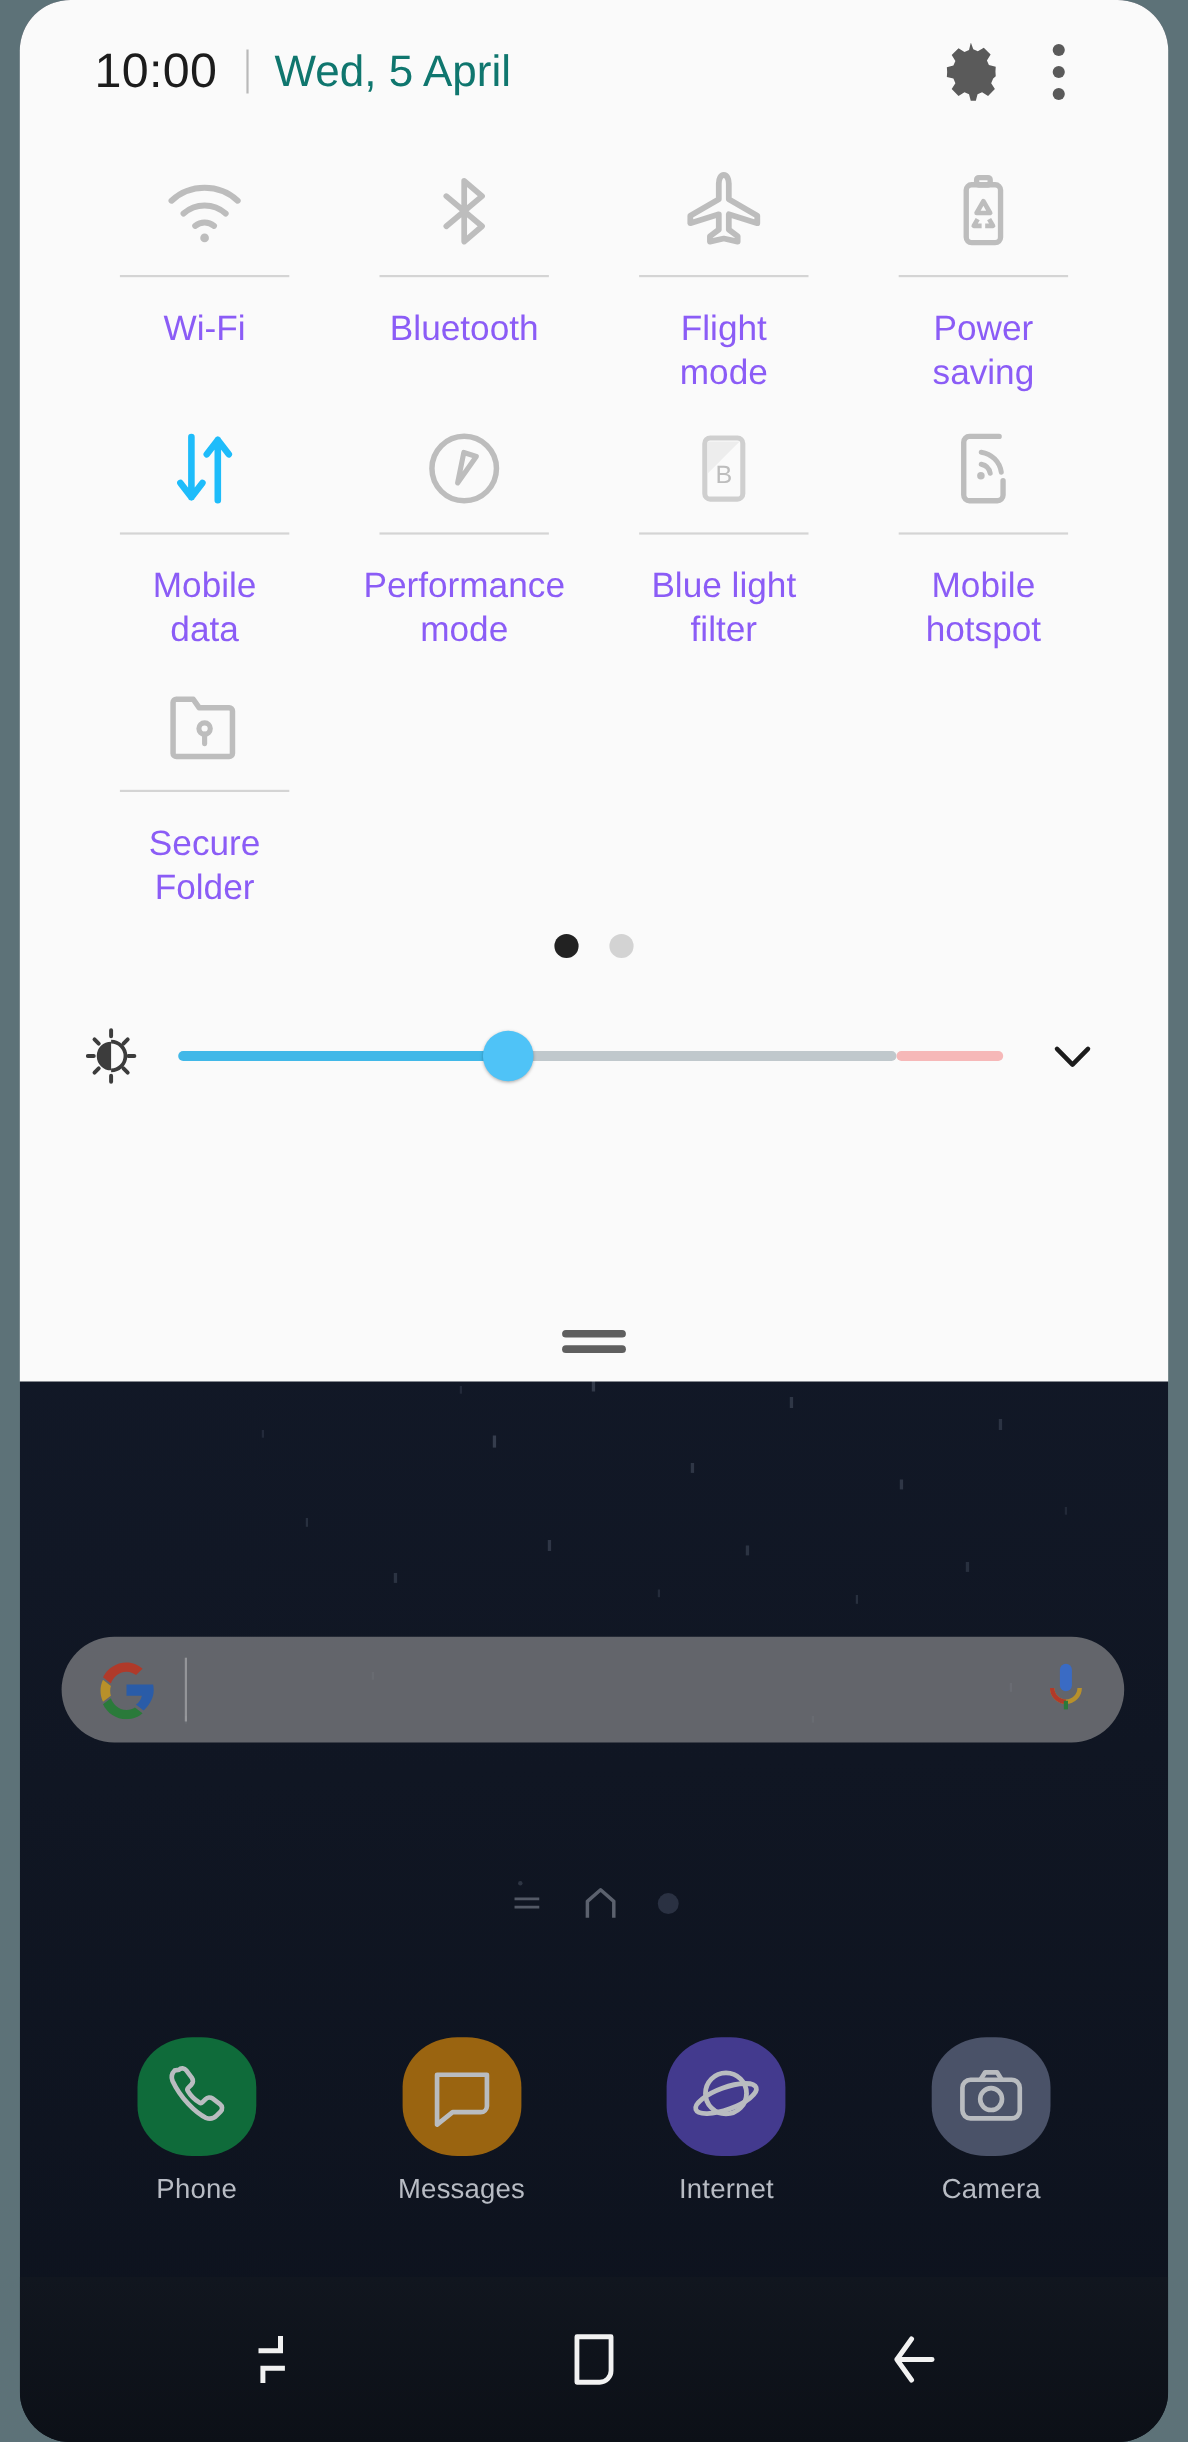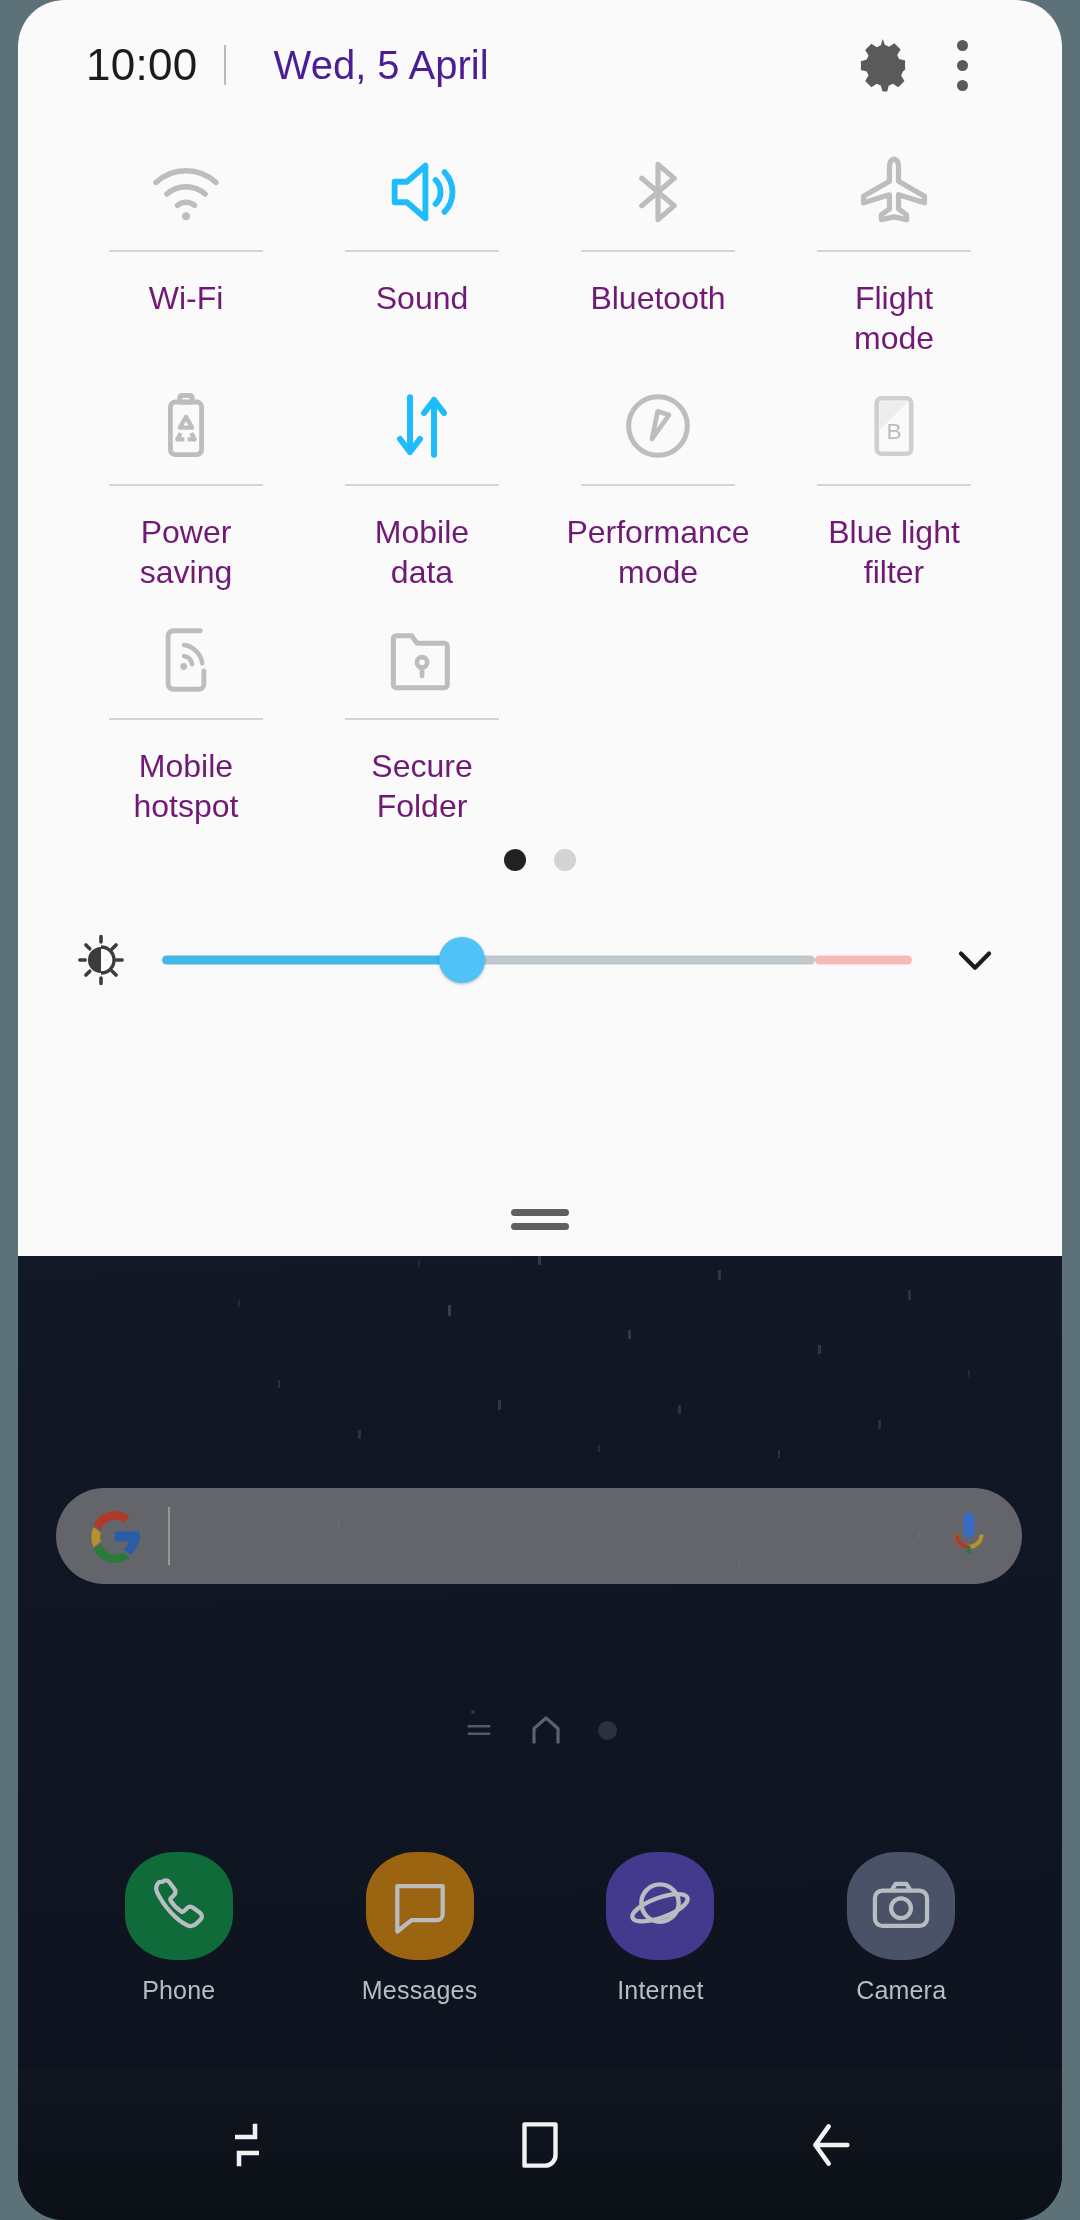--- a/index.html
+++ b/index.html
@@ -85,21 +85,21 @@
     border-radius:46px 46px 0 0;
     overflow:hidden;
   }
 
   
   #qs-header {
     height:130px; display:flex; align-items:center; padding:0 16px 0 68px;
   }
   #clock { font-size:44px; color:#1c1c1c; font-weight:400; letter-spacing:.3px; }
   #header-sep { width:2px; height:40px; background:#b9b9b9; margin:0 24px 0 26px; }
-  #date { font-size:40px; color:#4c1d95; font-weight:400;margin-left:24px; }
+  #date { font-size:40px; color:#0f766e; font-weight:400; }
   #header-spacer { flex:1; }
   #gear-btn { width:74px; height:74px; display:flex; align-items:center; justify-content:center; }
   #overflow-btn { width:84px; height:84px; display:flex; flex-direction:column;
     align-items:center; justify-content:center; gap:9px; margin-right:42px; }
   .kebab-dot { width:11px; height:11px; border-radius:50%; background:#5a5a5a; }
 
   
   #tile-grid {
     display:grid; grid-template-columns:repeat(4,1fr);
     padding:0 50px;
@@ -109,21 +109,21 @@
     padding-top:6px;
   }
   .tile-icon-wrap {
     height:112px; width:100%;
     display:flex; align-items:center; justify-content:center;
   }
   .tile-rule {
     width:154px; height:2px; background:#d4d4d4; margin-top:2px;
   }
   .tile-label {
-    margin-top:26px; font-size:32px; line-height:40px; color:#701a75;
+    margin-top:26px; font-size:32px; line-height:40px; color:#8b5cf6;
     text-align:center; height:86px; width:200px;
   }
 
   
   #qs-dots {
     display:flex; justify-content:center; align-items:center; gap:28px;
     margin-top:6px; height:44px;
   }
   .qs-dot { width:22px; height:22px; border-radius:50%; }
   .qs-dot.on  { background:#222222; }
@@ -319,31 +319,20 @@
             <path d="M3.2 9.2a13 13 0 0 1 17.6 0" fill="none" stroke="#bdbdbd" stroke-width="1.6" stroke-linecap="round"></path>
             <path d="M6.4 12.6a8.4 8.4 0 0 1 11.2 0" fill="none" stroke="#bdbdbd" stroke-width="1.6" stroke-linecap="round"></path>
             <path d="M9.5 15.9a4 4 0 0 1 5 0" fill="none" stroke="#bdbdbd" stroke-width="1.6" stroke-linecap="round"></path>
             <circle cx="12" cy="19.1" r="1.15" fill="#bdbdbd"></circle>
           </svg>
         </div>
         <div class="tile-rule"></div>
         <div class="tile-label">Wi-Fi</div>
       </div>
 
-      <div class="tile">
-        <div class="tile-icon-wrap">
-          <svg width="82" height="82" viewBox="0 0 24 24">
-            <path d="M4 9h3.6L13 4.3v15.4L7.6 15H4z" fill="none" stroke="#1EBCFA" stroke-width="1.7" stroke-linejoin="round"></path>
-            <path d="M16 8.5a5 5 0 0 1 0 7" fill="none" stroke="#1EBCFA" stroke-width="1.7" stroke-linecap="round"></path>
-            <path d="M18.6 6.2a8.4 8.4 0 0 1 0 11.6" fill="none" stroke="#1EBCFA" stroke-width="1.7" stroke-linecap="round"></path>
-          </svg>
-        </div>
-        <div class="tile-rule"></div>
-        <div class="tile-label">Sound</div>
-      </div>
 
       <div class="tile">
         <div class="tile-icon-wrap">
           <svg width="78" height="78" viewBox="0 0 24 24">
             <path d="M7 7.8l10 8.4L12 20.5V3.5l5 4.3L7 16.2" fill="none" stroke="#bdbdbd" stroke-width="1.6" stroke-linejoin="round" stroke-linecap="round"></path>
           </svg>
         </div>
         <div class="tile-rule"></div>
         <div class="tile-label">Bluetooth</div>
       </div>

